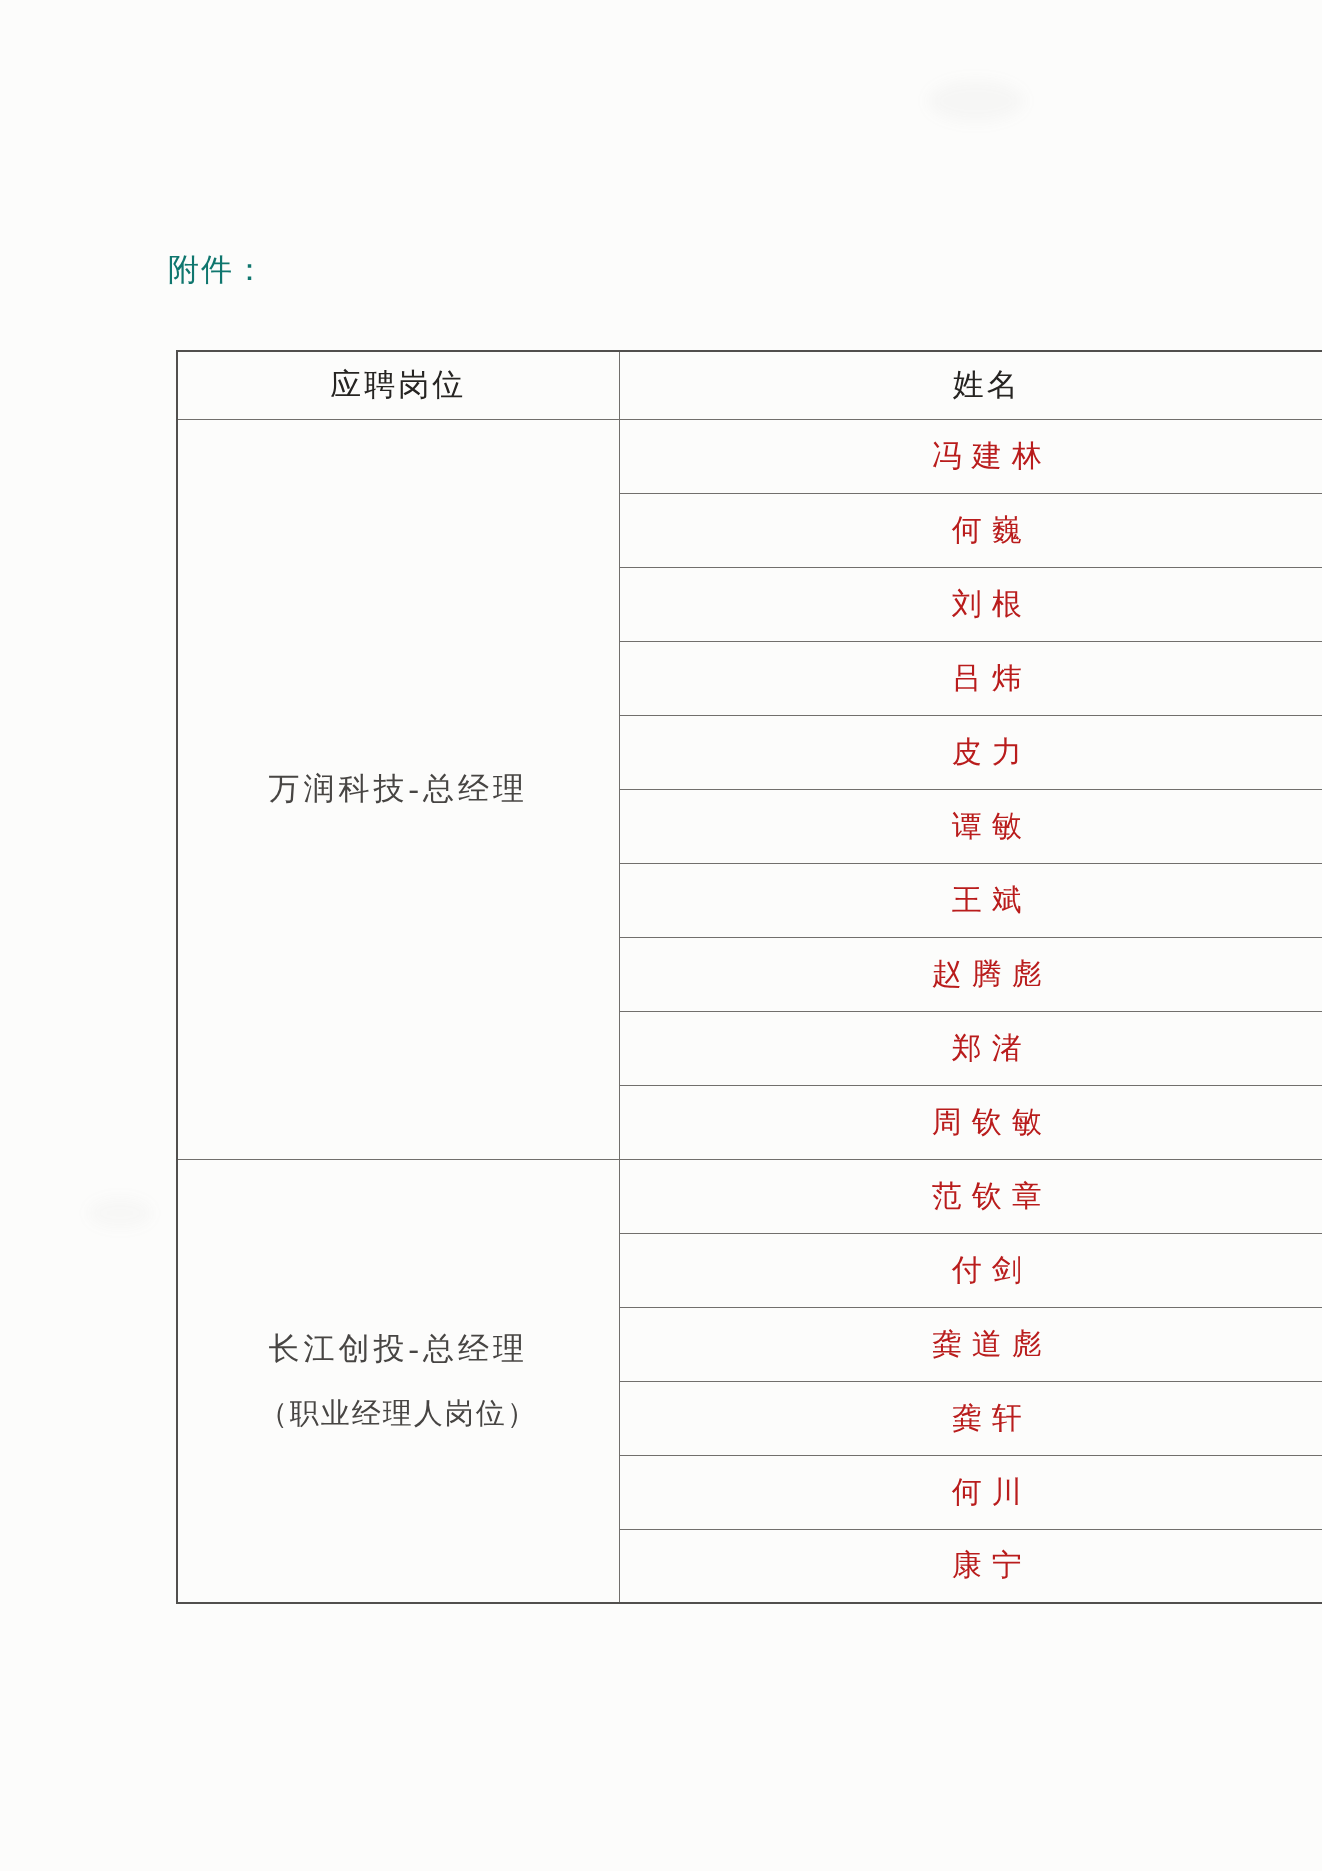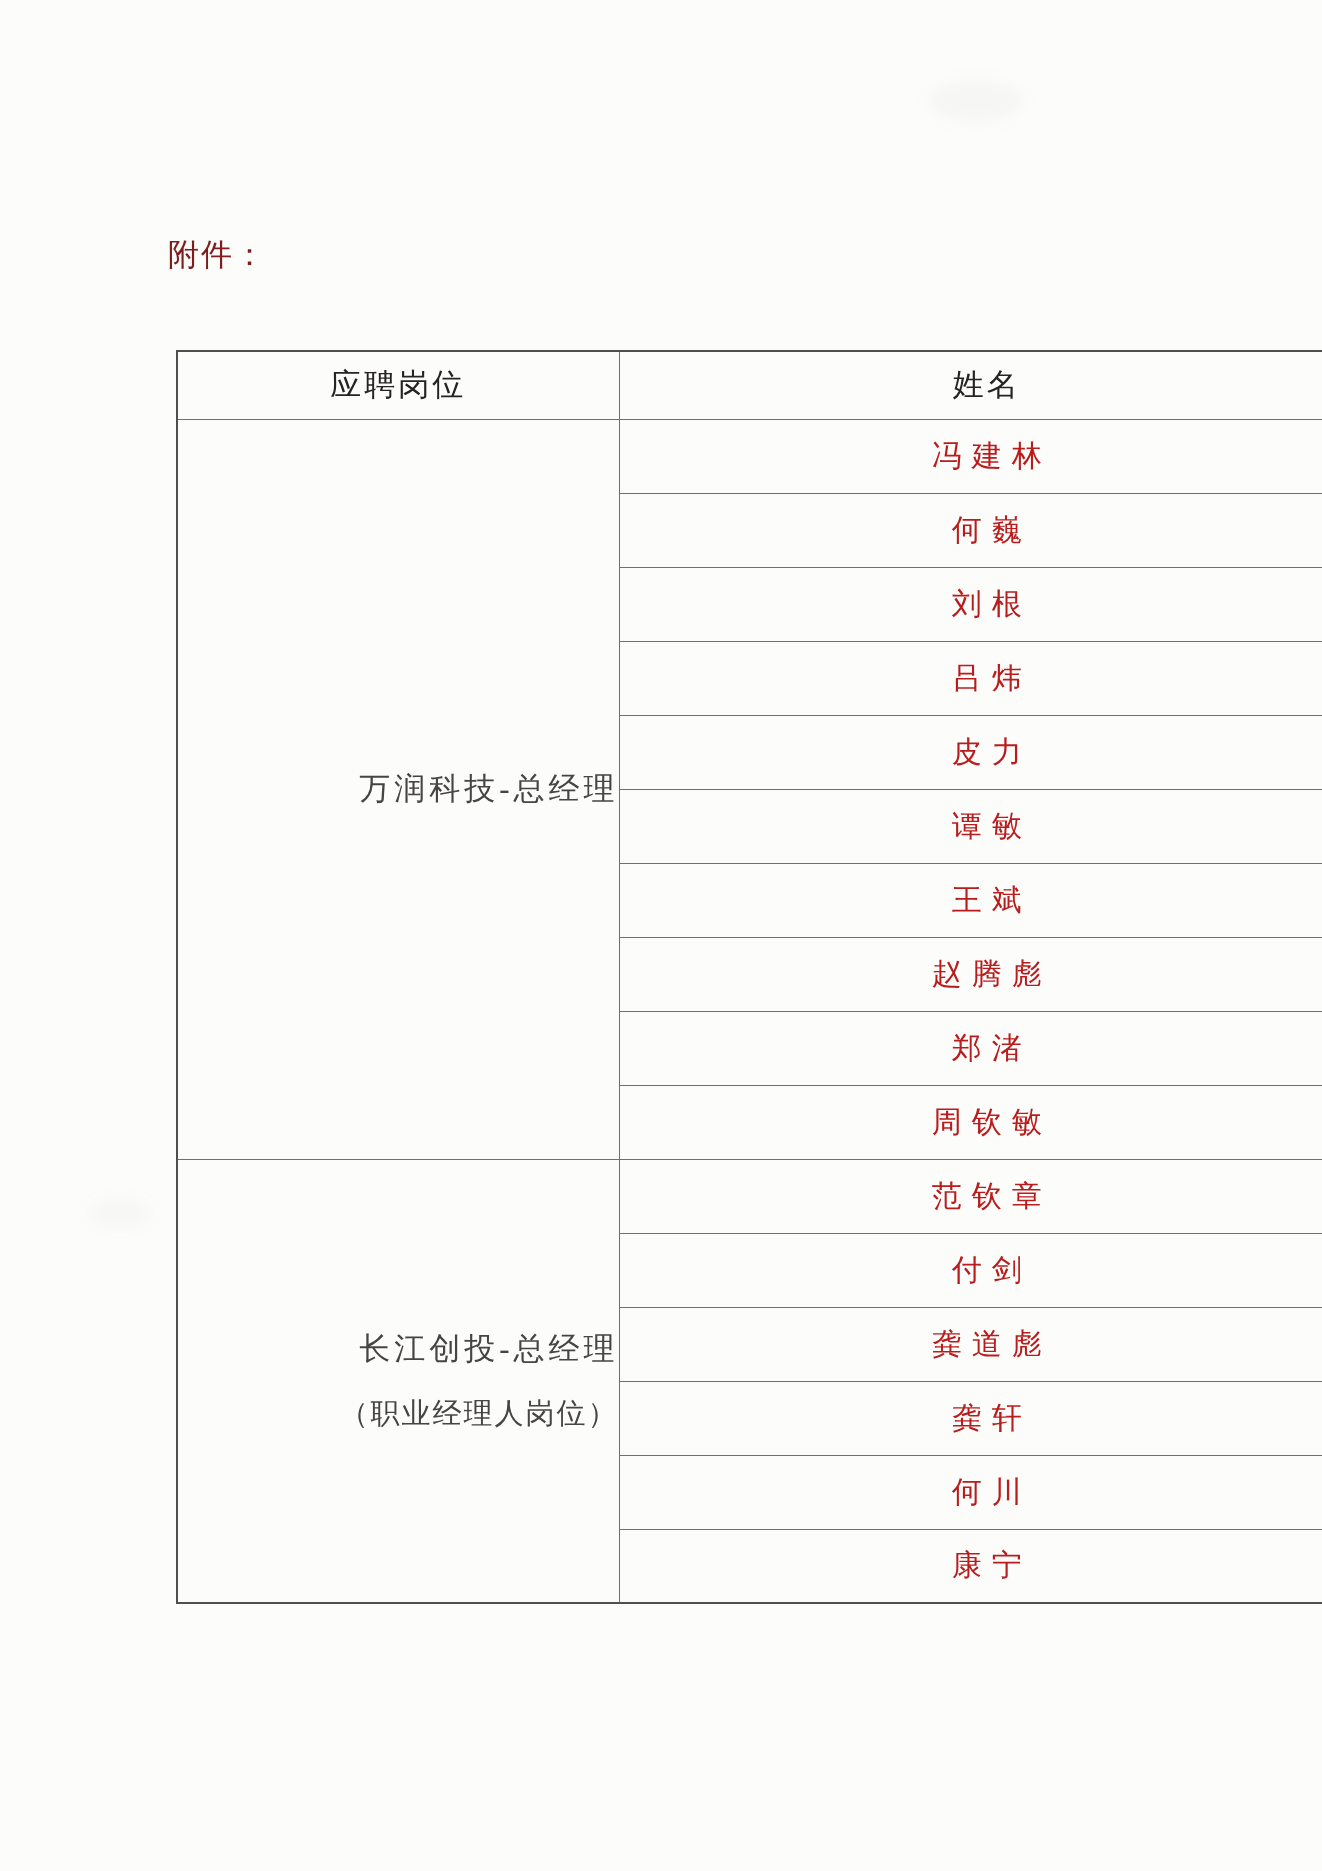--- a/index.html
+++ b/index.html
@@ -10,22 +10,22 @@
     background:#fcfcfb;
     font-family:"Liberation Serif", serif;
     overflow:hidden;
   }
   
   .smudge { position:absolute; border-radius:50%; filter:blur(7px); pointer-events:none; }
   .smudge-tr { left:928px; top:80px; width:96px; height:42px; background:rgba(130,130,128,0.05); }
   .smudge-bl { left:88px; top:1198px; width:64px; height:30px; background:rgba(130,130,128,0.04); }
 
   .attachment {
-    position:absolute; left:168px; top:234px;
-    font-size:31px; color:#7f1d1d; letter-spacing:2px;
+    position:absolute; left:168px; top:249px;
+    font-size:31px; color:#0f766e; letter-spacing:2px;
   }
   .title {
     position:absolute; left:0; top:281px; width:100%;
     text-align:center;
     font-size:47px; font-weight:bold; color:#141210;
     letter-spacing:1px;
     white-space:nowrap;
   }
 
   table.roster {
@@ -49,21 +49,21 @@
     font-size:31px; color:#262422;
     letter-spacing:3px; text-align:center;
     vertical-align:middle;
   }
   td.name-cell {
     text-align:center; vertical-align:middle;
     font-size:30px; color:#b91c1c;
     letter-spacing:10px; text-indent:10px;
   }
   td.pos-cell {
-    text-align:right; vertical-align:middle;
+    text-align:center; vertical-align:middle;
     color:#474543;
   }
   .pos-line-primary {
     font-size:31px; letter-spacing:4px;
   }
   .pos-line-secondary {
     font-size:29px; letter-spacing:2px;
     margin-top:24px;
   }
 </style>

